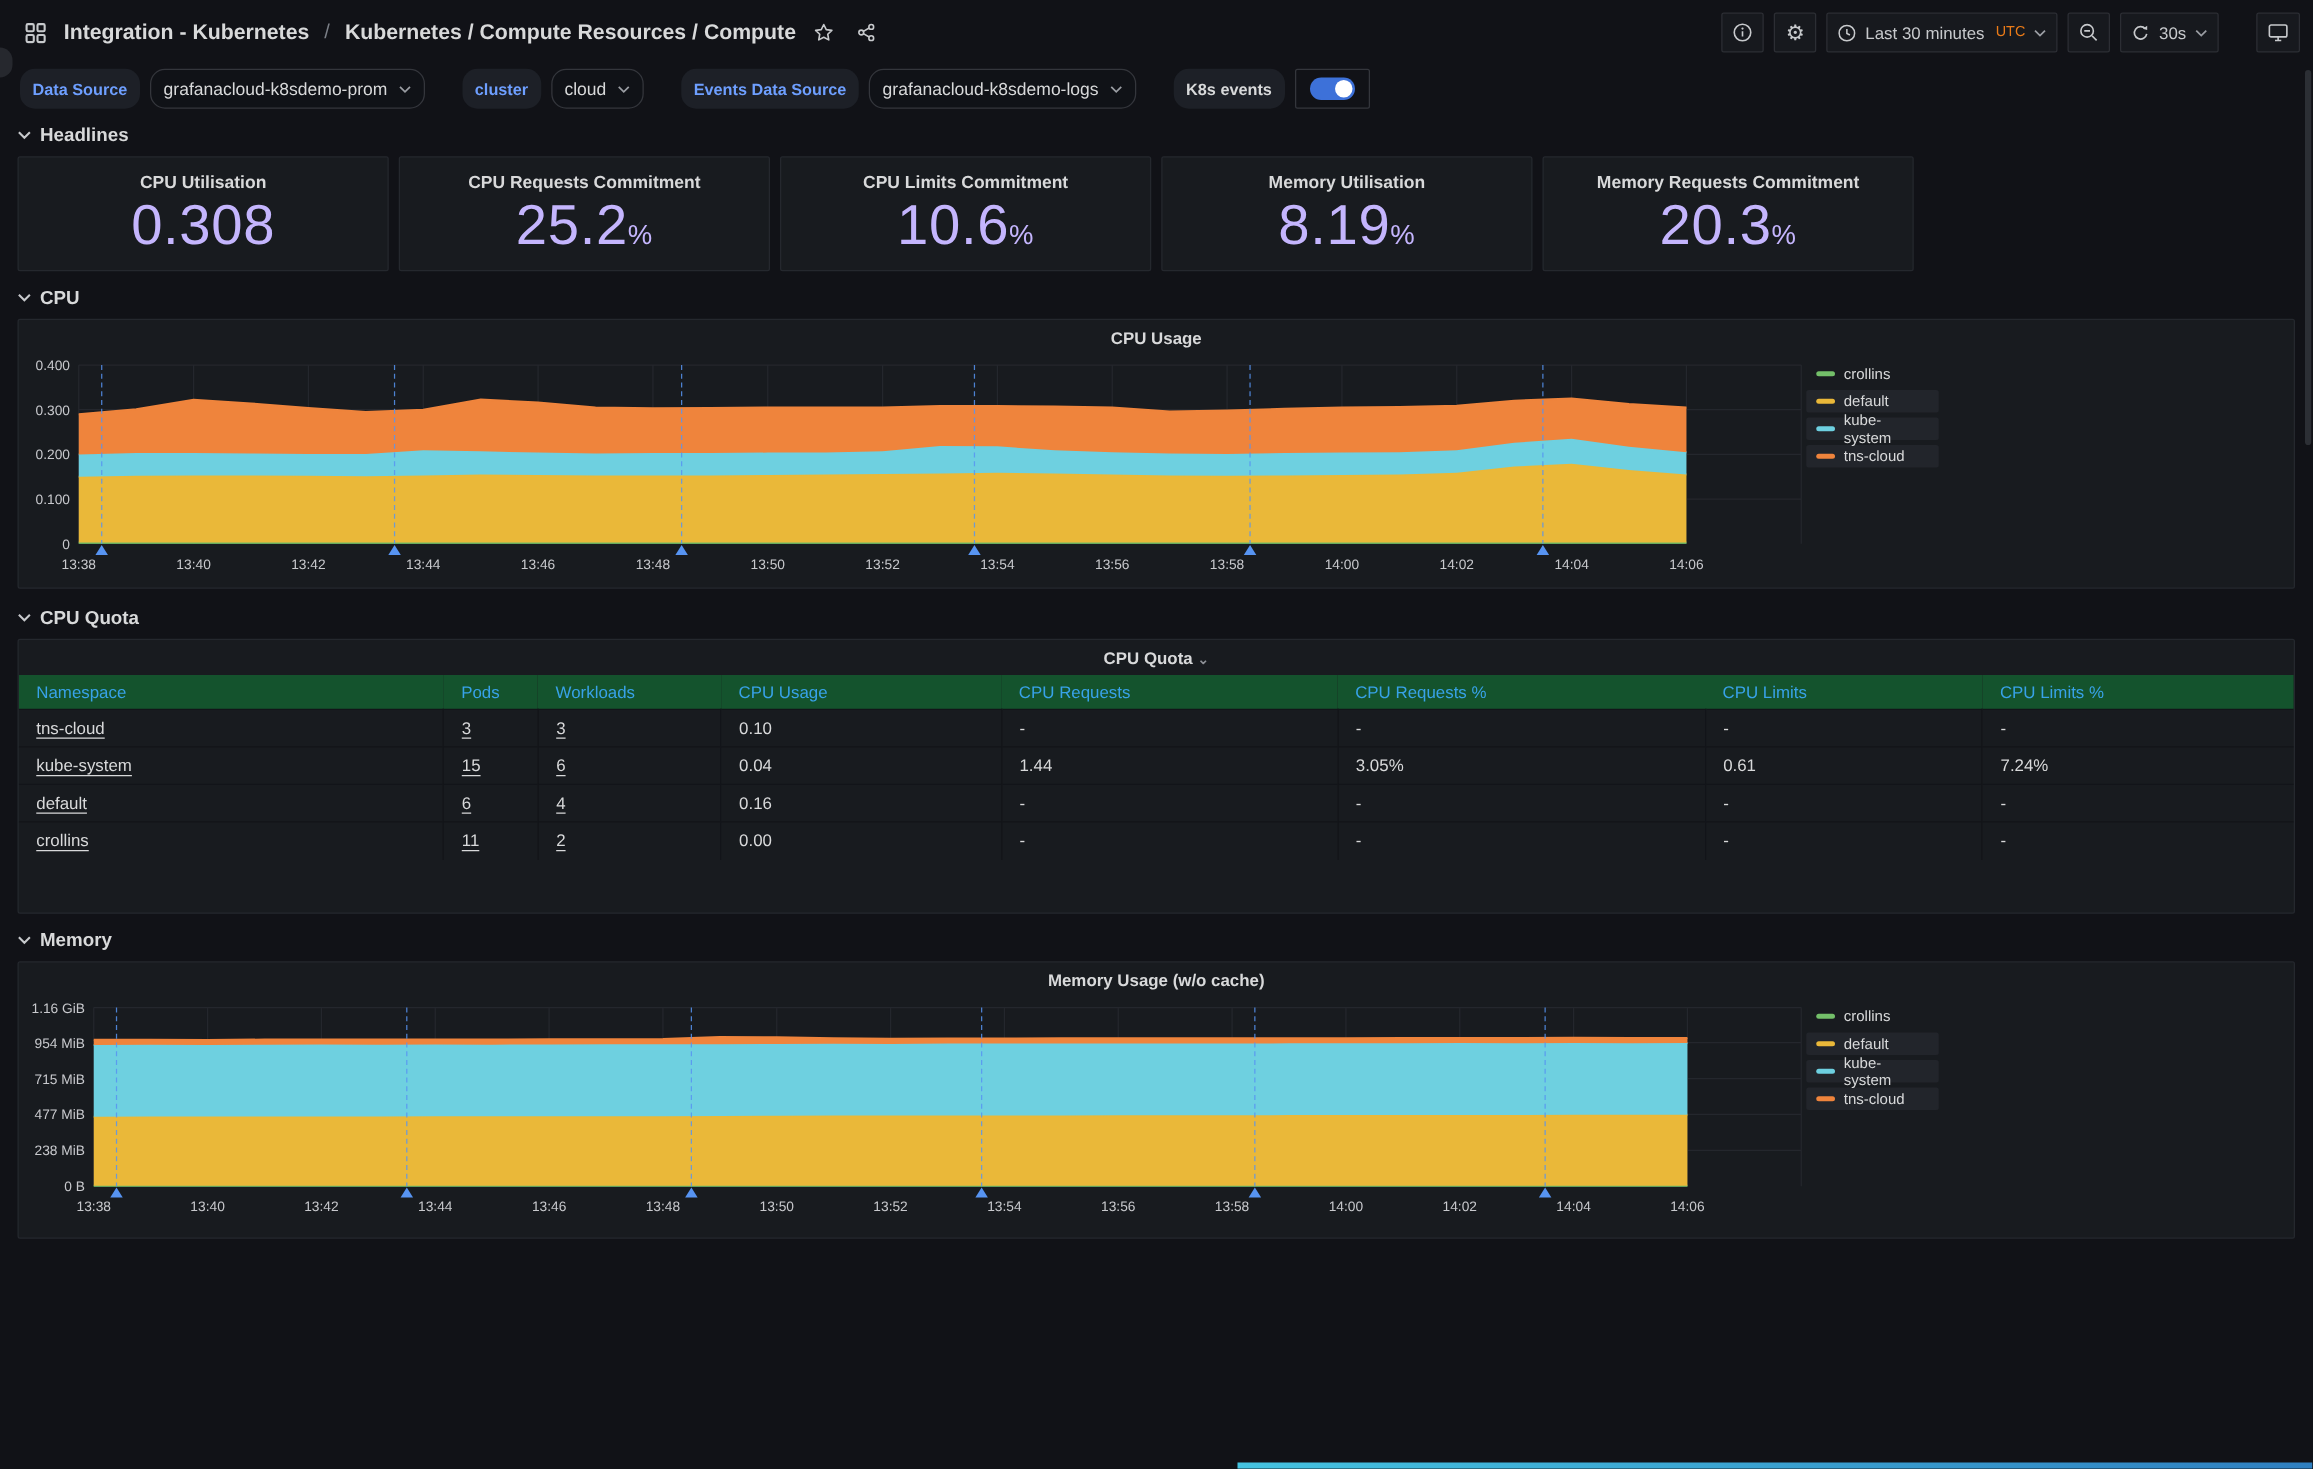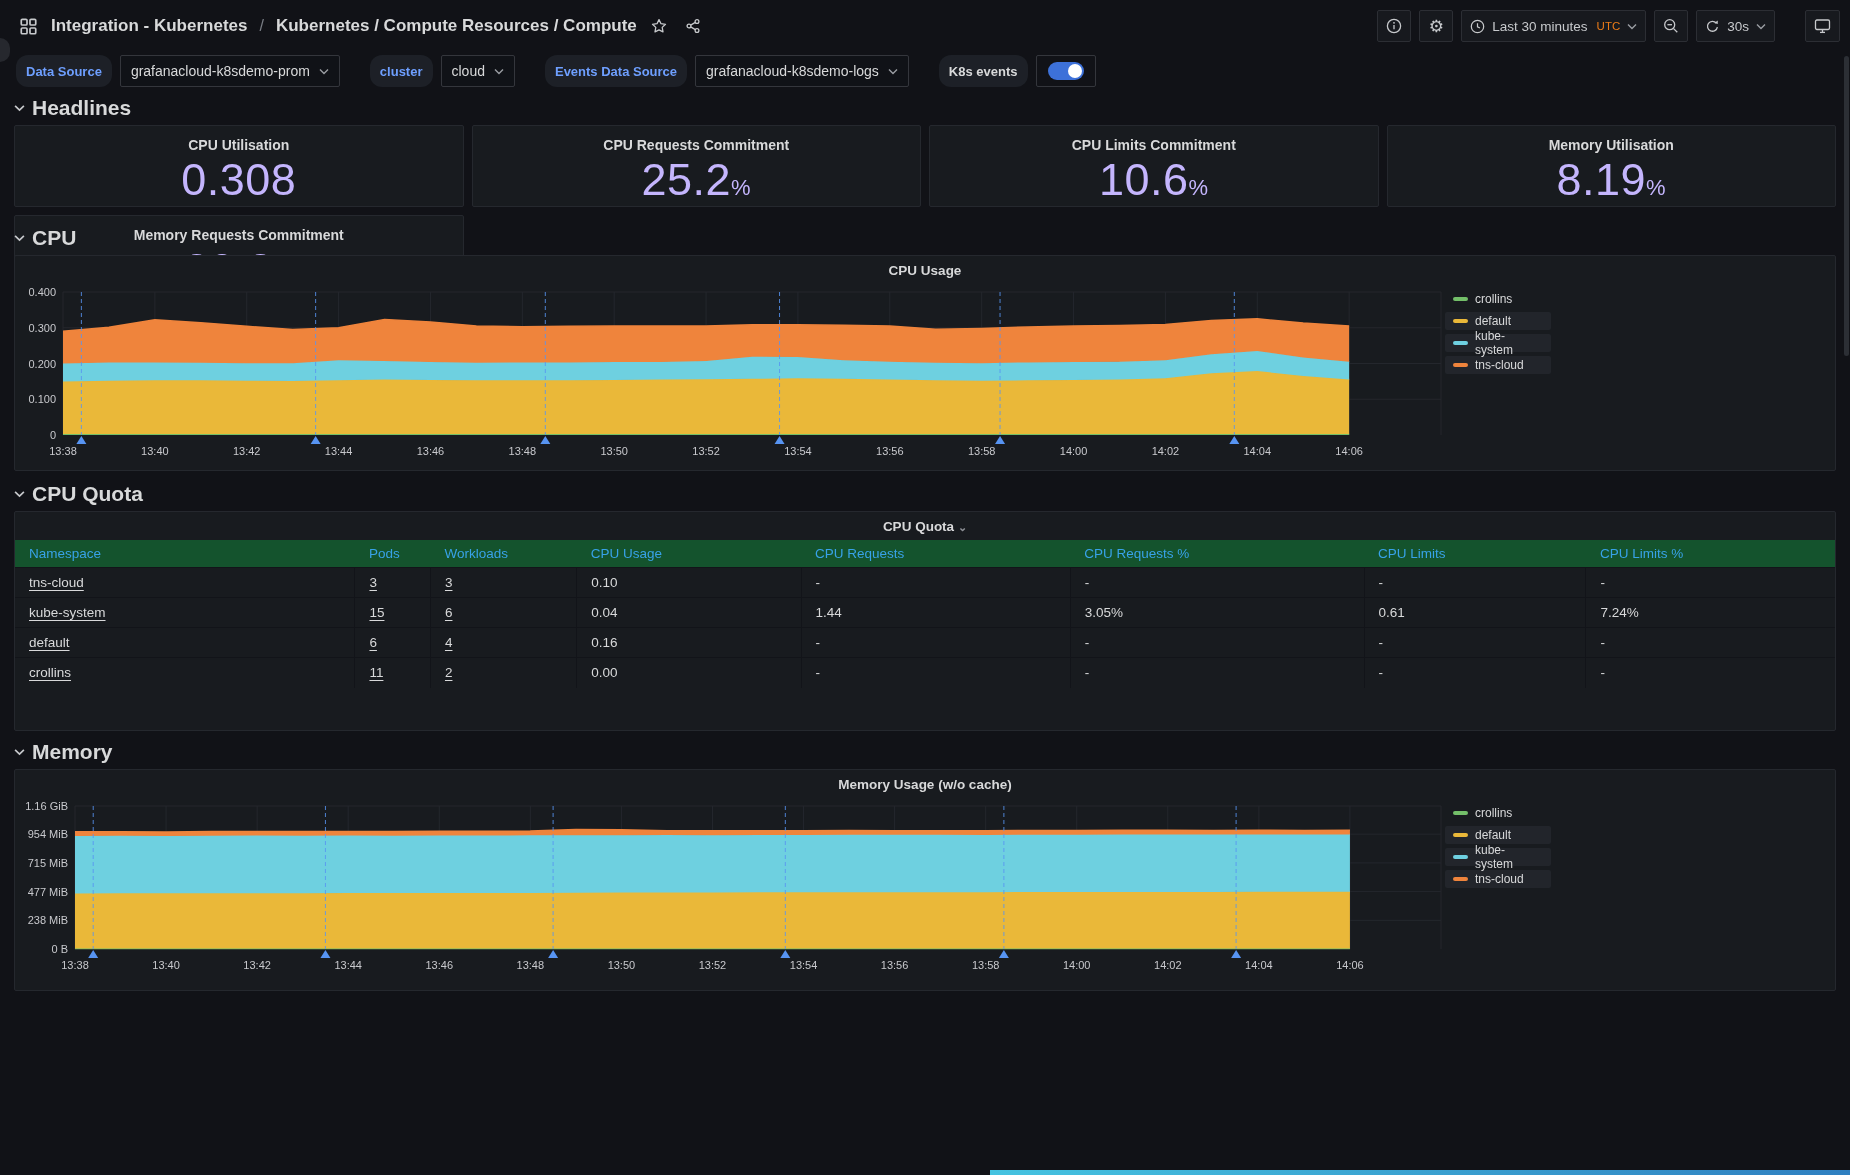--- a/index.html
+++ b/index.html
@@ -27,41 +27,41 @@
   
   .side-notch { position:absolute; left:0; top:38px; width:10px; height:24px; background:#26282e;
     border-radius:0 12px 12px 0; cursor:pointer; }
 
   
   .subnav { display:flex; align-items:center; gap:8px; padding:3px 16px 9px; }
   .var-label { height:32px; display:flex; align-items:center; padding:0 10px; background:#1d2027;
     color:#6e9fff; font-size:13px; font-weight:700; border-radius:12px; }
   .var-label.plain { color:#d8d9da; }
   .var-select { height:32px; display:flex; align-items:center; gap:9px; padding:0 10px;
-    background:#101217; border:1px solid #34363c; border-radius:2px; color:#d8d9da;
+    background:#101217; border:1px solid #34363c; border-radius:12px; color:#d8d9da;
     font-size:14px; cursor:pointer; }
   .gap-lg { width:14px; }
   .toggle-box { height:32px; display:flex; align-items:center; padding:0 11px;
     border:1px solid #34363c; border-radius:2px; cursor:pointer; }
   .switch { width:36px; height:18px; background:#3d71d9; border-radius:10px; position:relative; }
   .switch .knob { position:absolute; right:2px; top:2px; width:14px; height:14px;
     background:#ffffff; border-radius:50%; }
 
   
   .dash { padding:0 14px; }
-  .section-h { display:flex; align-items:center; gap:7px; height:20px; font-size:21px;
+  .section-h { display:flex; align-items:center; gap:7px; height:20px; font-size:15px;
     font-weight:700; color:#d8d9da; cursor:pointer; }
   .sec-headlines { margin-top:2px; margin-bottom:7px; }
   .sec-cpu { margin-top:11px; margin-bottom:7px; }
   .sec-quota { margin-top:13px; margin-bottom:7px; }
   .sec-memory { margin-top:11px; margin-bottom:7px; }
 
   .panel { background:#181b1f; border:1px solid #25282e; border-radius:2px; }
 
-  .stats-row { display:grid; grid-template-columns:repeat(4,1fr); gap:8px; height:92px; }
+  .stats-row { display:grid; grid-template-columns:repeat(6,1fr); gap:8px; height:92px; }
   .stat-panel { text-align:center; padding-top:11px; }
   .stat-title { font-size:14px; font-weight:700; color:#d8d9da; }
   .stat-value { font-size:45px; font-weight:500; color:#c4b5fd; margin-top:1px; letter-spacing:.5px; }
   .stat-suffix { font-size:22px; font-weight:500; }
 
   .chart-panel { position:relative; }
   .cpu-panel { height:216px; }
   .mem-panel { height:222px; }
   .panel-title { height:28px; line-height:30px; text-align:center; font-size:13.5px;
     font-weight:700; color:#d8d9da; }

